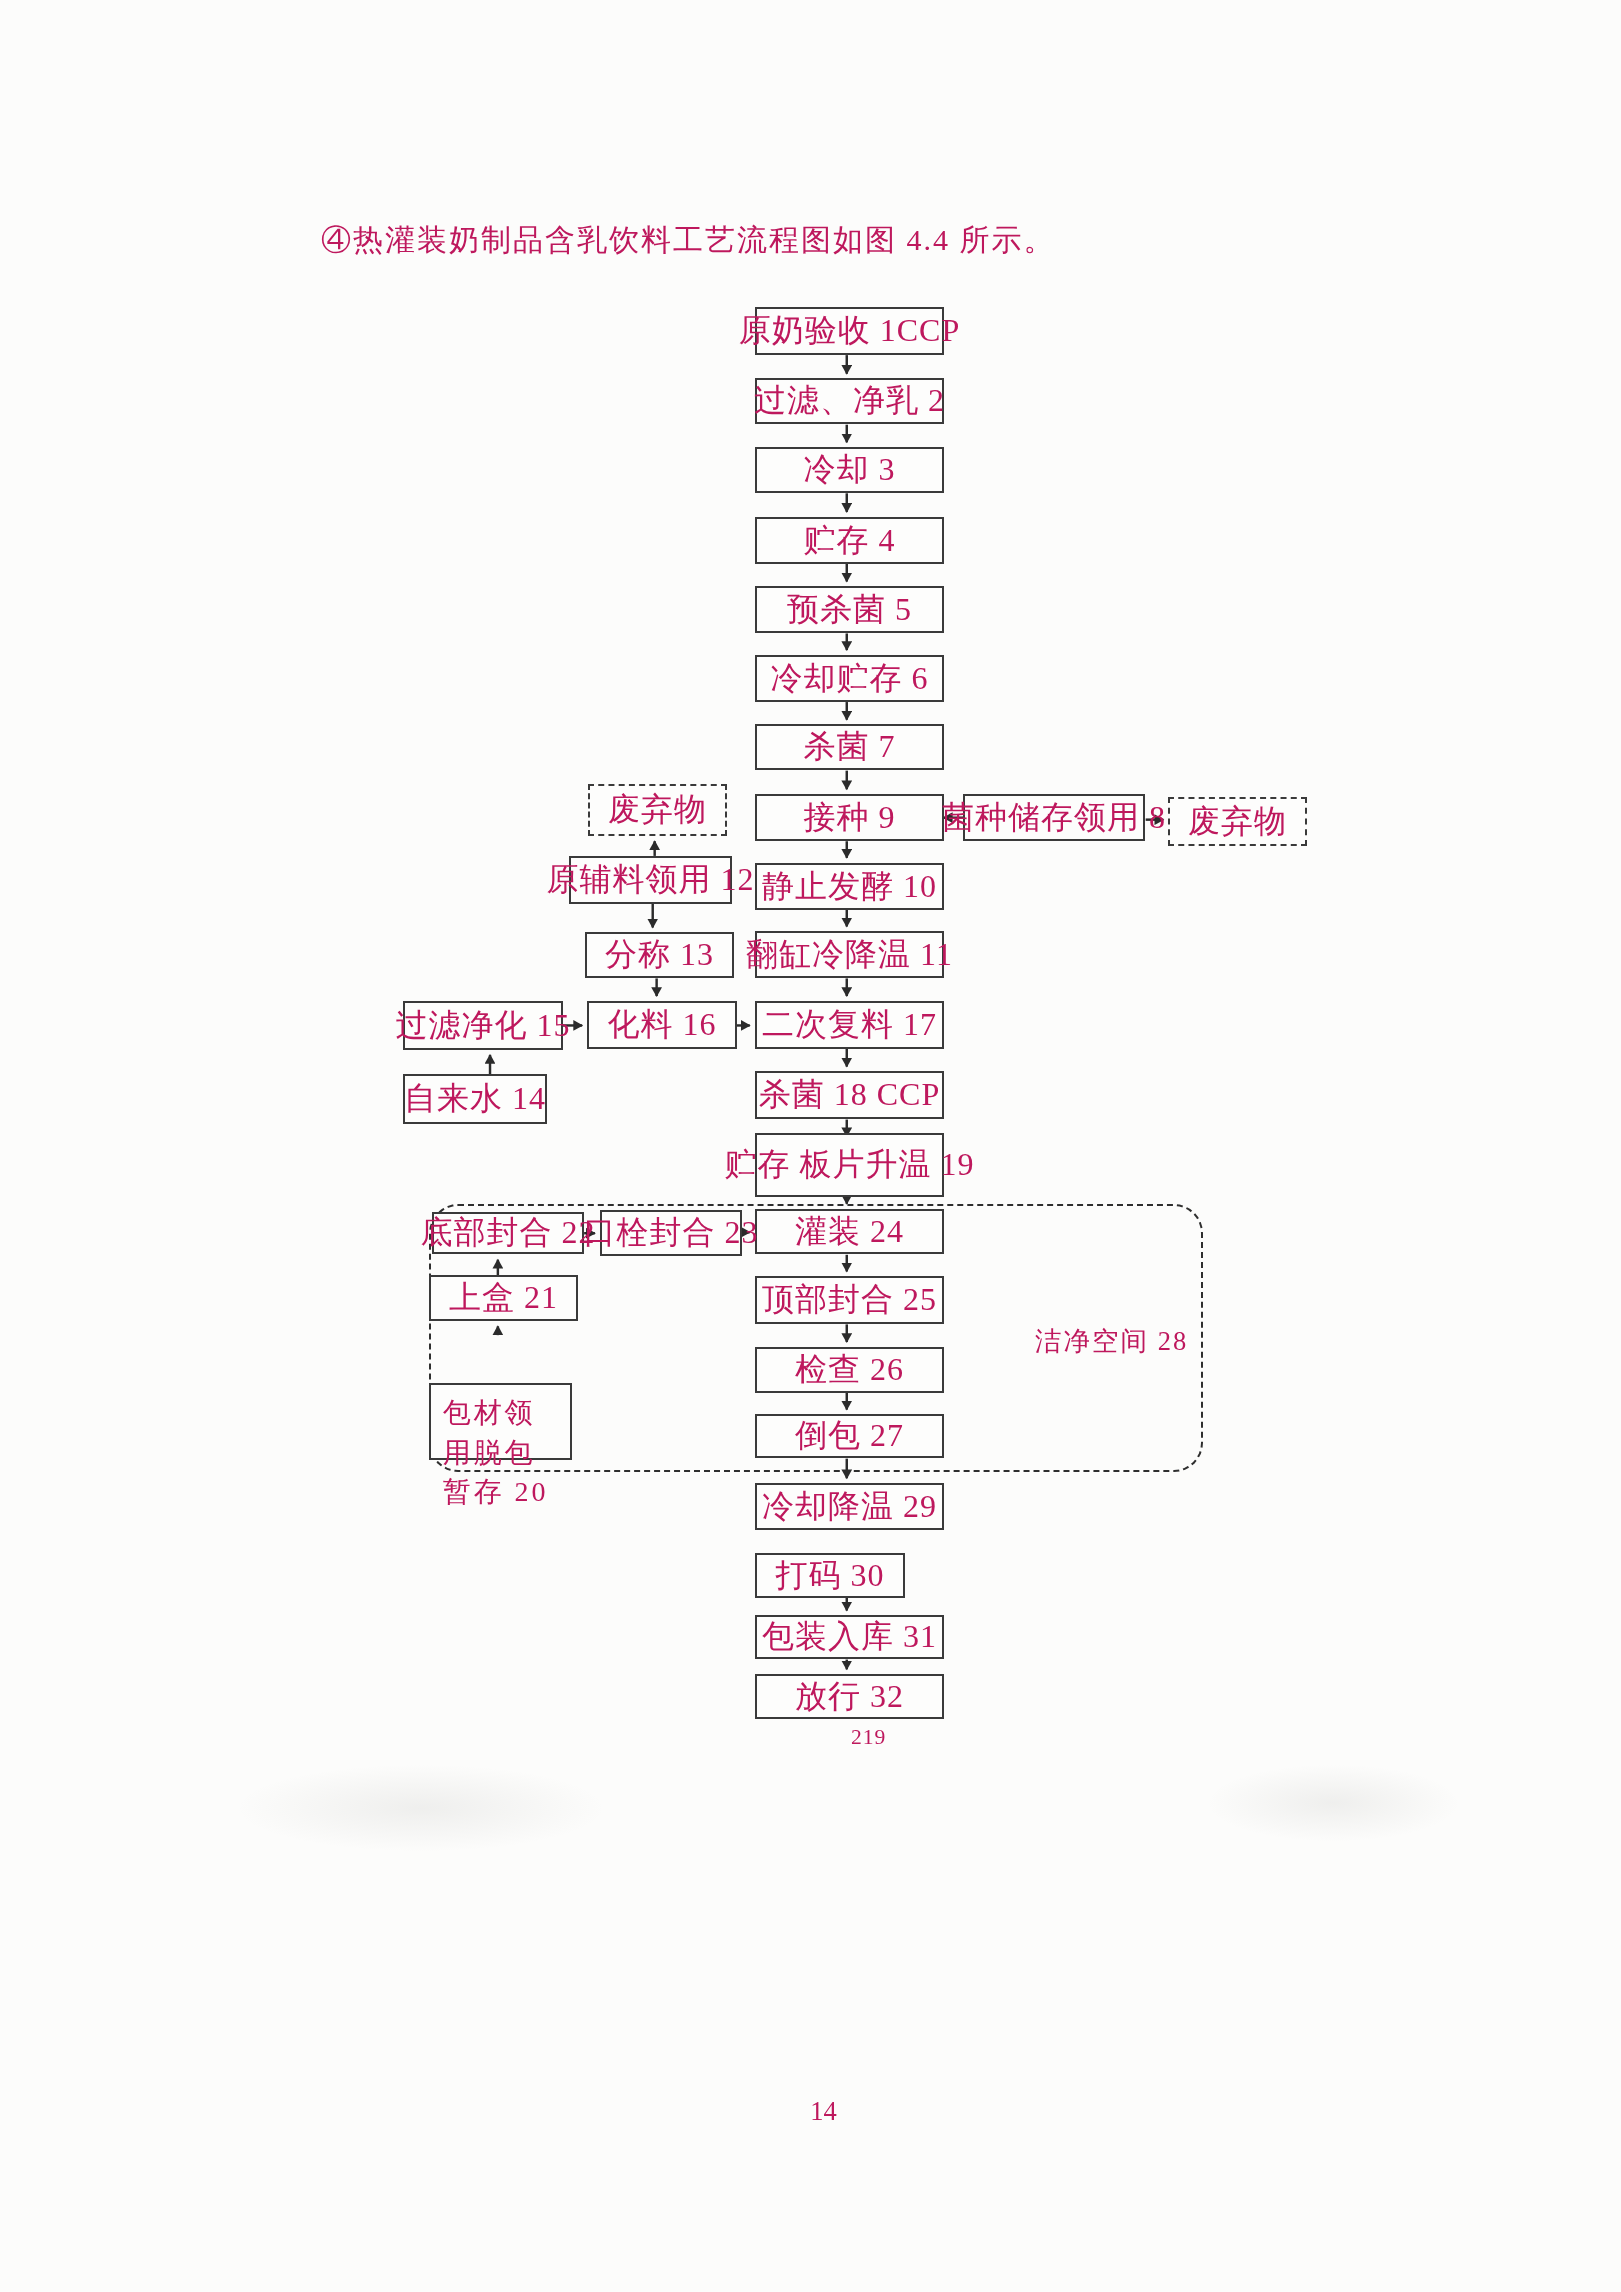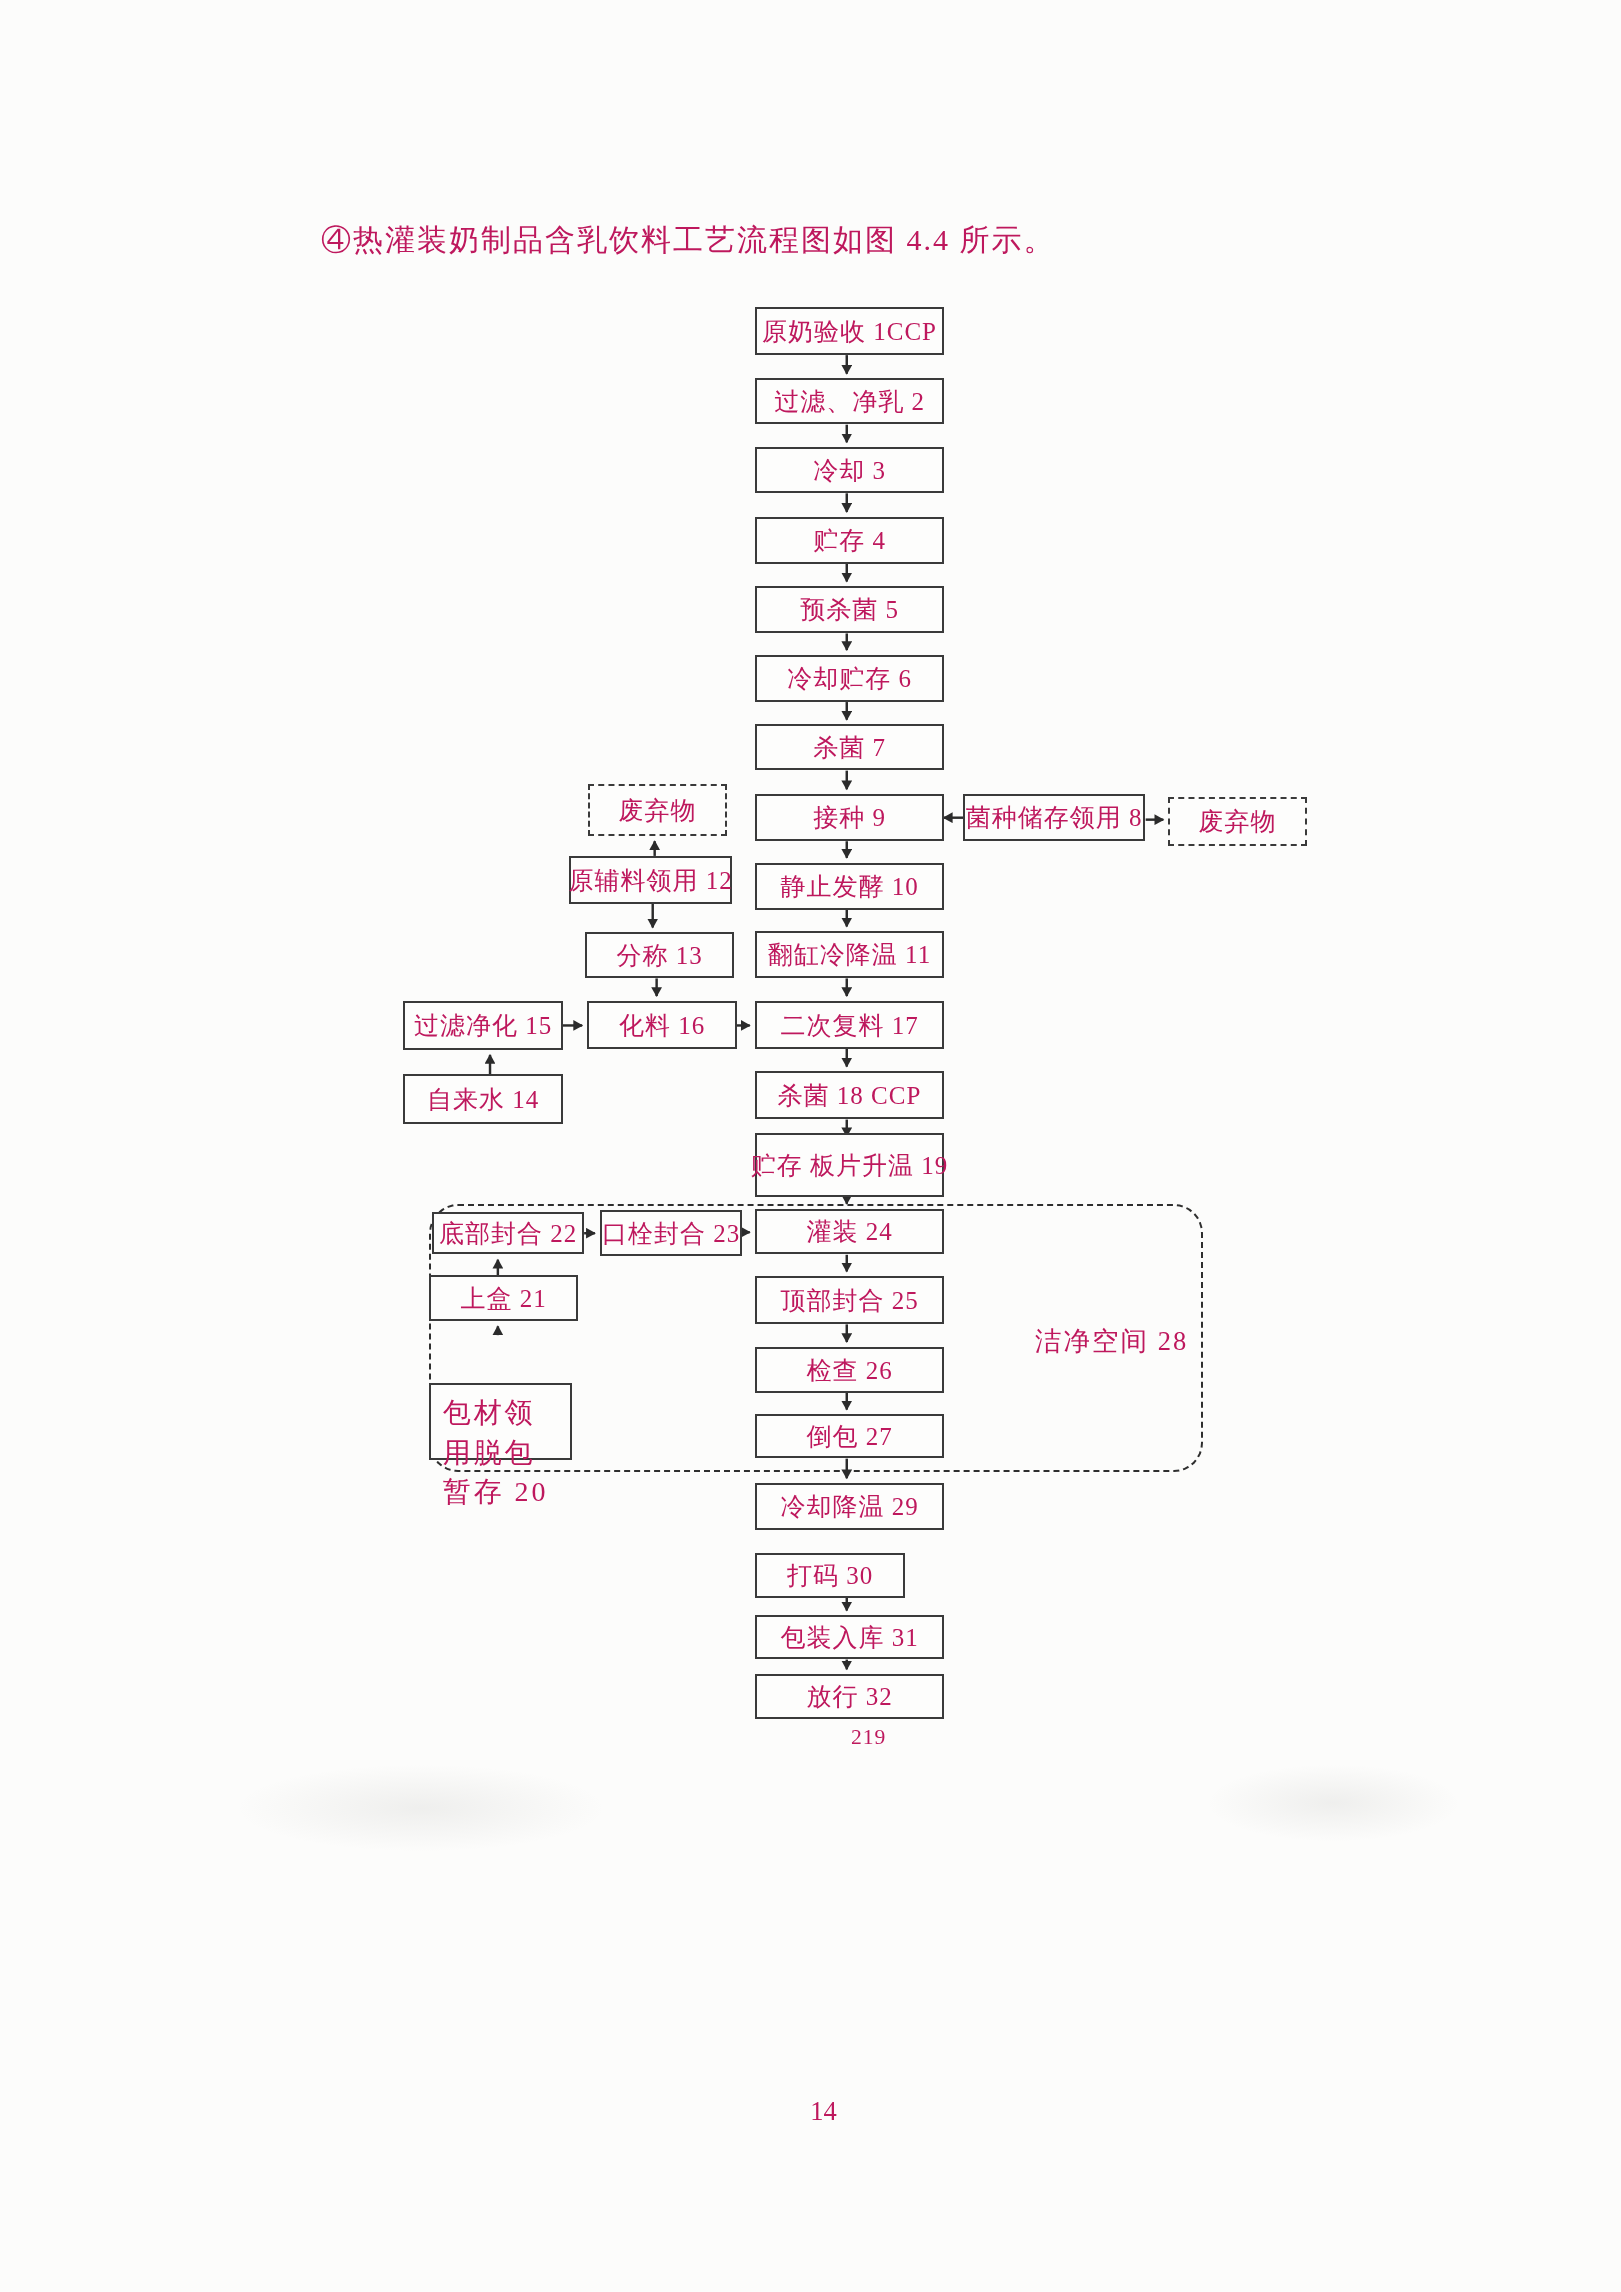--- a/index.html
+++ b/index.html
@@ -15,21 +15,21 @@
   .heading{
     position:absolute;left:321px;top:220px;
     font-size:30px;letter-spacing:2px;white-space:nowrap;
   }
   .flow{position:absolute;left:0;top:0;width:1621px;height:2293px;}
   .arrows{position:absolute;left:0;top:0;z-index:1;}
   .node{
     position:absolute;box-sizing:border-box;z-index:2;
     border:2px solid #3a3a3a;background:#fdfdfc;
     display:flex;align-items:center;justify-content:center;
-    font-size:25px;letter-spacing:1px;white-space:nowrap;
+    font-size:32px;letter-spacing:1px;white-space:nowrap;
   }
   .node.dashed{border:2px dashed #3a3a3a;}
   .node.multi{
     display:block;white-space:normal;text-align:left;
     padding:7.8px 9.8px 0 11.8px;line-height:1.42;letter-spacing:2.9px;
   }
   .clean-area{
     position:absolute;box-sizing:border-box;z-index:1;
     border:2.9px dashed #2e2e2e;border-radius:29px;background:transparent;
   }
@@ -131,21 +131,21 @@
     <div class="node" style="left:755px;top:1615px;width:189px;height:44px">包装入库 31</div>
     <div class="node" style="left:755px;top:1674px;width:189px;height:45px">放行 32</div>
 
     <div class="node dashed" style="left:588px;top:784px;width:139px;height:52px">废弃物</div>
     <div class="node" style="left:963px;top:794px;width:182px;height:47px">菌种储存领用 8</div>
     <div class="node dashed" style="left:1168px;top:797px;width:139px;height:49px">废弃物</div>
     <div class="node" style="left:569px;top:856px;width:163px;height:48px">原辅料领用 12</div>
     <div class="node" style="left:585px;top:932px;width:149px;height:46px">分称 13</div>
     <div class="node" style="left:403px;top:1001px;width:160px;height:49px">过滤净化 15</div>
     <div class="node" style="left:587px;top:1001px;width:150px;height:48px">化料 16</div>
-    <div class="node" style="left:403px;top:1074px;width:160px;height:50px">自来水 14</div>
+    <div class="node" style="left:403px;top:1074px;width:144px;height:50px">自来水 14</div>
     <div class="node" style="left:432px;top:1212px;width:152px;height:42px">底部封合 22</div>
     <div class="node" style="left:600px;top:1210px;width:142px;height:46px">口栓封合 23</div>
     <div class="node" style="left:429px;top:1275px;width:149px;height:46px">上盒 21</div>
     <div class="node multi" style="left:429px;top:1383px;width:143px;height:77px;font-size:28px">包材领用脱包暂存 20</div>
 
     <div class="clean-label" style="left:1035px;top:1323px">洁净空间 28</div>
 
     <div class="src-num" style="left:851px;top:1725px">219</div>
   </div>
 

